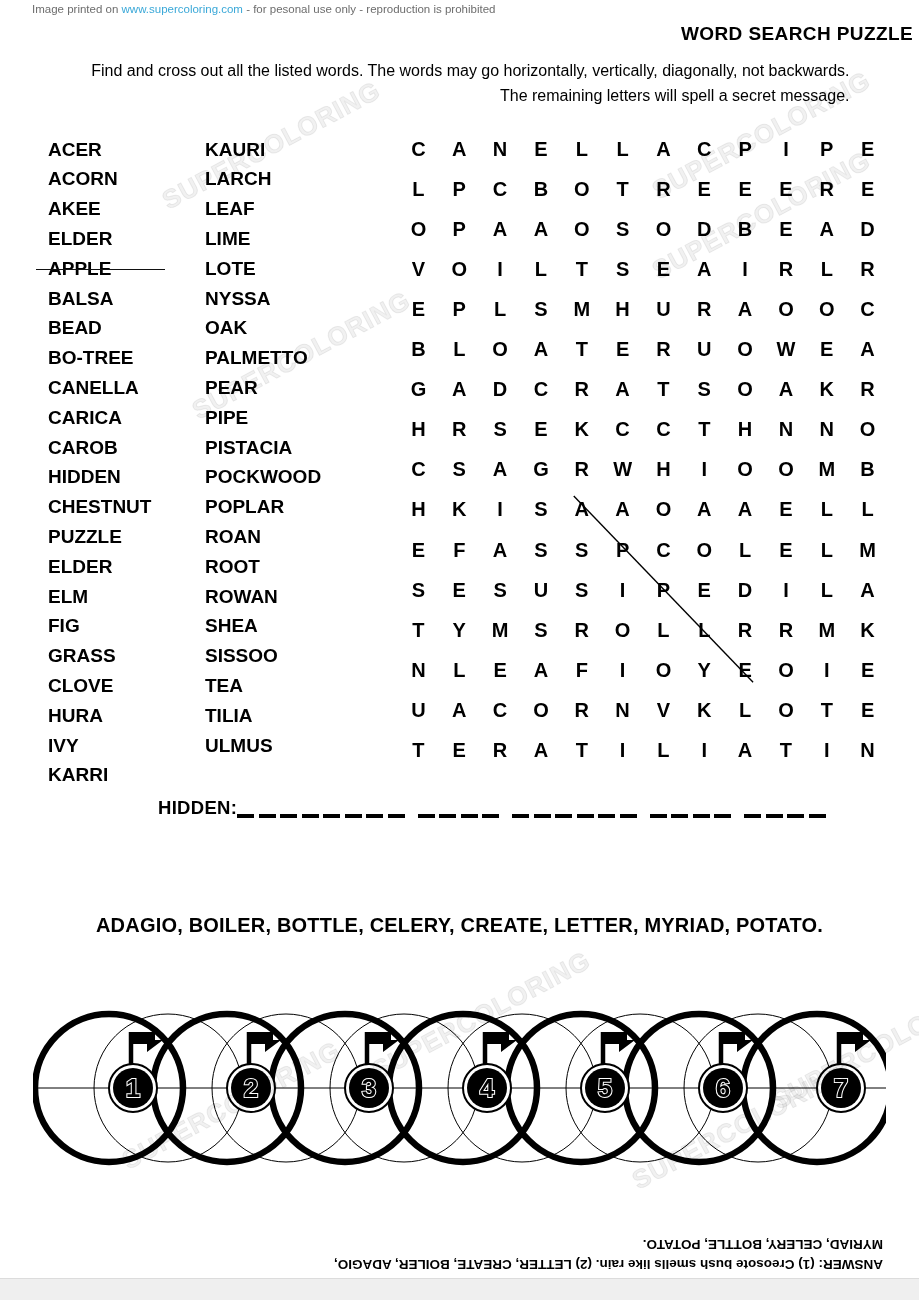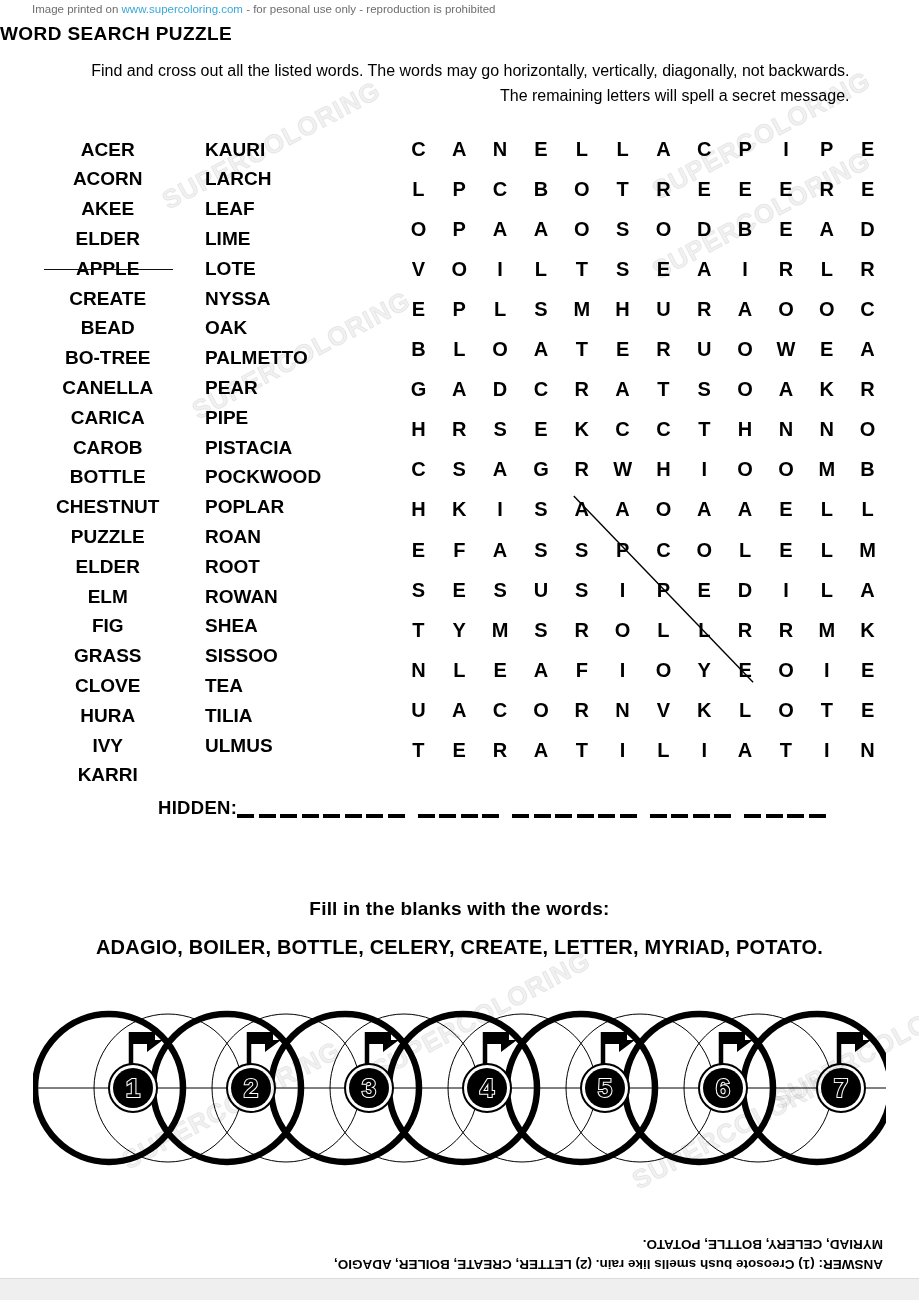--- a/index.html
+++ b/index.html
@@ -10,25 +10,25 @@
   body {
     width: 919px; height: 1300px;
     position: relative;
     font-family: "Liberation Sans", sans-serif;
     color: #000000;
     overflow: hidden;
   }
 
   
   #page-title {
-    text-align: left;
+    text-align: right;
     font-size: 19px;
     font-weight: bold;
     letter-spacing: .4px;
-    margin: 16px 0 0 0;
+    margin: 16px 6px 0 0;
     padding-top: 7px;
   }
   #instructions {
     text-align: right;
     font-size: 16px;
     line-height: 1.55;
     margin: 14px auto 0 auto;
     width: 780px;
     font-weight: 400;
   }
@@ -40,21 +40,21 @@
     height: 640px;
   }
 
   .word-column {
     position: absolute;
     top: 6px;
     font-size: 19px;
     font-weight: bold;
     line-height: 1.0;
   }
-  #word-column-1 { left: 56px; text-align: center; }
+  #word-column-1 { left: 48px; }
   #word-column-2 { left: 205px; }
 
   .word-item {
     height: 29.8px;
     line-height: 29.8px;
     white-space: nowrap;
     position: relative;
     display: block;
   }
   .word-item.struck::after {
@@ -201,27 +201,27 @@
 <div id="instructions">Find and cross out all the listed words. The words may go horizontally, vertically, diagonally, not backwards. The remaining letters will spell a secret message.</div>
 
 <div id="puzzle-area">
 
   <div class="word-column" id="word-column-1">
       <span class="word-item">ACER</span>
       <span class="word-item">ACORN</span>
       <span class="word-item">AKEE</span>
       <span class="word-item">ELDER</span>
       <span class="word-item struck">APPLE</span>
-      <span class="word-item">CREATE</span>
+      <span class="word-item">BALSA</span>
       <span class="word-item">BEAD</span>
       <span class="word-item">BO-TREE</span>
       <span class="word-item">CANELLA</span>
       <span class="word-item">CARICA</span>
       <span class="word-item">CAROB</span>
-      <span class="word-item">BOTTLE</span>
+      <span class="word-item">HIDDEN</span>
       <span class="word-item">CHESTNUT</span>
       <span class="word-item">PUZZLE</span>
       <span class="word-item">ELDER</span>
       <span class="word-item">ELM</span>
       <span class="word-item">FIG</span>
       <span class="word-item">GRASS</span>
       <span class="word-item">CLOVE</span>
       <span class="word-item">HURA</span>
       <span class="word-item">IVY</span>
       <span class="word-item">KARRI</span>
@@ -485,21 +485,20 @@
           <span class="blank-dash"></span>
           <span class="blank-dash"></span>
           <span class="blank-dash"></span>
           <span class="blank-dash"></span>
         </span>
       </span>
   </div>
 </div>
 
 <div id="fill-section">
-  <div id="fill-prompt">Fill in the blanks with the words:</div>
   <div id="fill-words">ADAGIO, BOILER, BOTTLE, CELERY, CREATE, LETTER, MYRIAD, POTATO.</div>
 </div>
 
 <svg id="circles-diagram" viewBox="0 0 853 210">
     <circle cx="135" cy="103" r="74" fill="none" stroke="#000" stroke-width="1"></circle>
     <circle cx="253" cy="103" r="74" fill="none" stroke="#000" stroke-width="1"></circle>
     <circle cx="371" cy="103" r="74" fill="none" stroke="#000" stroke-width="1"></circle>
     <circle cx="489" cy="103" r="74" fill="none" stroke="#000" stroke-width="1"></circle>
     <circle cx="607" cy="103" r="74" fill="none" stroke="#000" stroke-width="1"></circle>
     <circle cx="725" cy="103" r="74" fill="none" stroke="#000" stroke-width="1"></circle>

